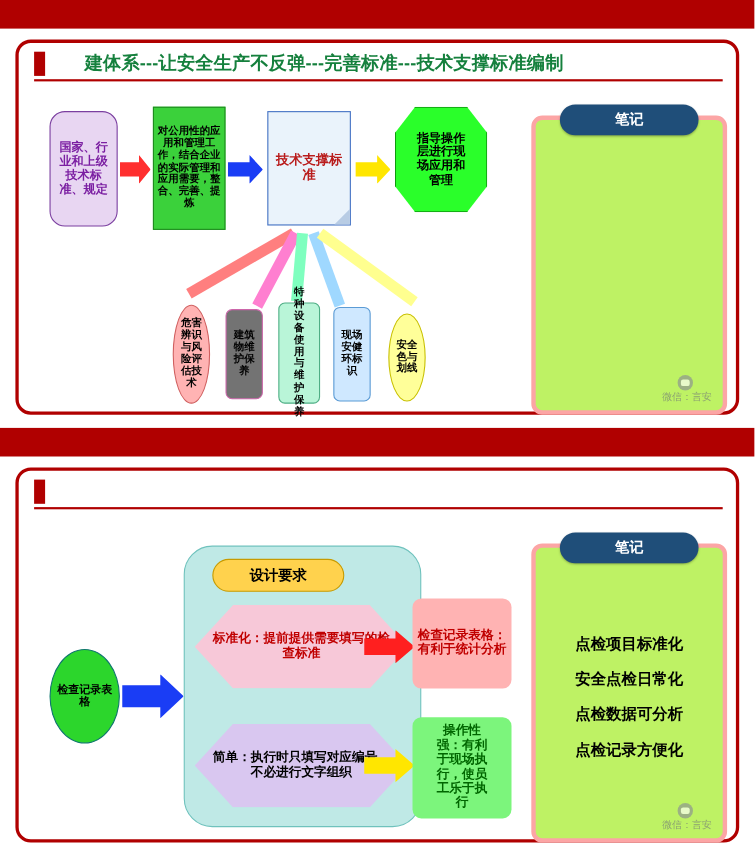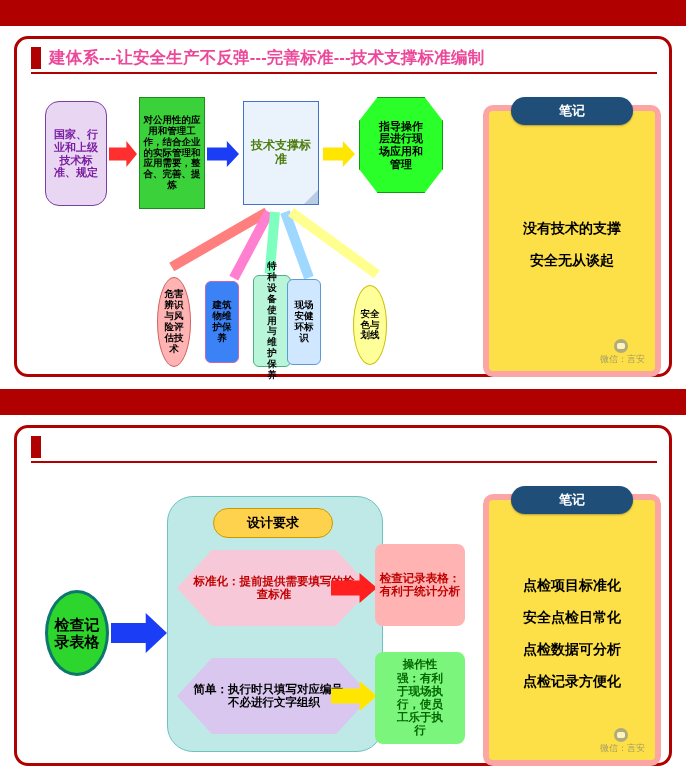--- a/index.html
+++ b/index.html
@@ -32,35 +32,36 @@
     box-sizing:border-box;
   }
   .title-row{
     position:absolute;top:8px;left:14px;right:10px;
     display:flex;align-items:center;
   }
   .title-flag{
     width:10px;height:22px;background:#b00000;margin-right:8px;flex:none;
   }
   .title-text{
-    font-size:16.5px;font-weight:bold;color:#ec4899;white-space:nowrap;
+    font-size:16.5px;font-weight:bold;color:#15803d;white-space:nowrap;
     letter-spacing:.2px;
+    margin-left:28px;
   }
   .title-underline{
     position:absolute;left:14px;right:12px;top:33px;height:2px;background:#b00000;
   }
   .canvas{
     position:absolute;left:0;right:0;top:40px;bottom:0;
   }
   
   .note{
     position:absolute;
-    border:6px solid #fca5a5;
+    border:4px solid #fca5a5;
     border-radius:10px;
-    background:#fde047;
+    background:#bef264;
     box-sizing:border-box;
     text-align:center;
   }
   .note-head{
     position:absolute;top:-14px;left:22px;right:22px;height:28px;
     background:#1f4e79;border-radius:14px;
     color:#ffffff;font-weight:bold;font-size:13px;
     display:flex;align-items:center;justify-content:center;
     box-shadow:0 1px 2px rgba(0,0,0,.3);
   }
@@ -132,49 +133,45 @@
     <div class="canvas">
 
       <div class="shape shp-rect shp-round" style="left:28px;top:22px;width:62px;height:105px;background:#e8d6f2;border-color:#7b3fa0;color:#7b1fa2;font-size:11px;padding:4px;">国家、行业和上级技术标准、规定</div>
 
       <div class="chev" style="left:92px;top:62px;width:28px;height:26px;background:#ff2f2f;"></div>
 
       <div class="shape shp-rect" style="left:122px;top:18px;width:66px;height:112px;background:#3bd13b;border-color:#1f8b1f;color:#000;font-size:9.5px;padding:3px;">对公用性的应用和管理工作，结合企业的实际管理和应用需要，整合、完善、提炼</div>
 
       <div class="chev" style="left:190px;top:62px;width:32px;height:26px;background:#1a3df5;"></div>
 
-      <div class="shape doc" style="left:226px;top:22px;width:76px;height:104px;font-size:12px;color:#4d7c0f;padding:4px;">技术支撑标准</div>
+      <div class="shape doc" style="left:226px;top:22px;width:76px;height:104px;font-size:12px;color:#b91c1c;padding:4px;">技术支撑标准</div>
 
       <div class="chev" style="left:306px;top:62px;width:32px;height:26px;background:#ffe600;"></div>
 
       <div class="shape" style="left:342px;top:18px;width:84px;height:96px;background:#2aff2a;border:1px solid #0f9b0f;font-size:11px;color:#000;padding:19px;
                   clip-path:polygon(22% 0,78% 0,100% 25%,100% 75%,78% 100%,22% 100%,0 75%,0 25%);">指导操作层进行现场应用和管理</div>
 
       <div class="diag" style="left:250px;top:128px;width:110px;height:10px;background:#ff7f7f;transform:rotate(150deg);"></div>
       <div class="diag" style="left:252px;top:128px;width:75px;height:10px;background:#ff7fd0;transform:rotate(118deg);"></div>
       <div class="diag" style="left:258px;top:128px;width:62px;height:10px;background:#7fffbf;transform:rotate(95deg);"></div>
       <div class="diag" style="left:268px;top:128px;width:70px;height:10px;background:#9fd8ff;transform:rotate(70deg);"></div>
       <div class="diag" style="left:274px;top:128px;width:106px;height:10px;background:#ffff8f;transform:rotate(36deg);"></div>
 
       <div class="shape shp-rect shp-oval" style="left:140px;top:198px;width:34px;height:90px;background:#ffb3b3;border-color:#d06060;font-size:9.5px;color:#000;padding:2px;font-family:Liberation Serif, serif;">危害辨识与风险评估技术</div>
 
-      <div class="shape shp-rect" style="left:188px;top:202px;width:34px;height:82px;background:#3b82f6;border-color:#cc66aa;border-radius:6px;font-size:9.5px;color:#000;padding:2px;">建筑物维护保养</div>
+      <div class="shape shp-rect" style="left:188px;top:202px;width:34px;height:82px;background:#737373;border-color:#cc66aa;border-radius:6px;font-size:9.5px;color:#000;padding:2px;">建筑物维护保养</div>
 
       <div class="shape shp-rect" style="left:236px;top:196px;width:34px;height:92px;background:#b9f5d8;border-color:#4fae85;border-radius:6px;font-size:9.5px;color:#000;padding:18px;">特种设备使用与维护保养</div>
 
-      <div class="shape shp-rect" style="left:270px;top:200px;width:34px;height:86px;background:#cfe8ff;border-color:#5b9bd5;border-radius:6px;font-size:9.5px;color:#000;padding:2px;">现场安健环标识</div>
+      <div class="shape shp-rect" style="left:286px;top:200px;width:34px;height:86px;background:#cfe8ff;border-color:#5b9bd5;border-radius:6px;font-size:9.5px;color:#000;padding:2px;">现场安健环标识</div>
 
       <div class="shape shp-rect shp-oval" style="left:336px;top:206px;width:34px;height:80px;background:#ffff99;border-color:#c8c000;font-size:9.5px;color:#000;padding:2px;">安全色与划线</div>
 
       <div class="note" style="left:466px;top:26px;width:178px;height:272px;">
         <div class="note-head">笔记</div>
-        <div class="note-body">
-          <div class="note-line">没有技术的支撑</div>
-          <div class="note-line">安全无从谈起</div>
-        </div>
         <div class="wm">
           <div class="wm-dot"></div>
           <div class="wm-text">微信：言安</div>
         </div>
       </div>
 
     </div>
   </div>
 </div>
 
@@ -184,23 +181,23 @@
   <div class="panel">
     <div class="title-row">
       <div class="title-flag"></div>
     </div>
     <div class="title-underline"></div>
 
     <div class="canvas">
 
       <div class="shape" style="left:150px;top:28px;width:216px;height:256px;background:#bfe9e6;border:1px solid #6fc2bd;border-radius:26px;"></div>
 
-      <div class="shape" style="left:196px;top:40px;width:120px;height:30px;background:#ffd24d;border:1px solid #c79b00;border-radius:15px;font-size:13px;color:#000;">设计要求</div>
-
-      <div class="shape shp-oval" style="left:28px;top:122px;width:64px;height:86px;background:#2cd62c;border:3px solid #0f766e;font-size:15px;color:#000;padding:4px;">检查记录表格</div>
+      <div class="shape" style="left:176px;top:40px;width:120px;height:30px;background:#ffd24d;border:1px solid #c79b00;border-radius:15px;font-size:13px;color:#000;">设计要求</div>
+
+      <div class="shape shp-oval" style="left:28px;top:122px;width:64px;height:86px;background:#2cd62c;border:1px solid #0f766e;font-size:10px;color:#000;padding:4px;">检查记录表格</div>
 
       <div class="chev" style="left:94px;top:145px;width:56px;height:40px;background:#1a3df5;"></div>
 
       <div class="shape hex" style="left:160px;top:82px;width:194px;height:76px;background:#f7c8d8;border:0;font-size:11.5px;color:#c00000;padding:4px 16px;">标准化：提前提供需要填写的检查标准</div>
 
       <div class="shape hex" style="left:160px;top:190px;width:194px;height:76px;background:#d9c7f0;border:0;font-size:11.5px;color:#000;padding:4px 16px;">简单：执行时只填写对应编号，不必进行文字组织</div>
 
       <div class="chev" style="left:314px;top:105px;width:46px;height:30px;background:#ff1f1f;"></div>
 
       <div class="chev" style="left:314px;top:213px;width:46px;height:30px;background:#ffe600;"></div>

